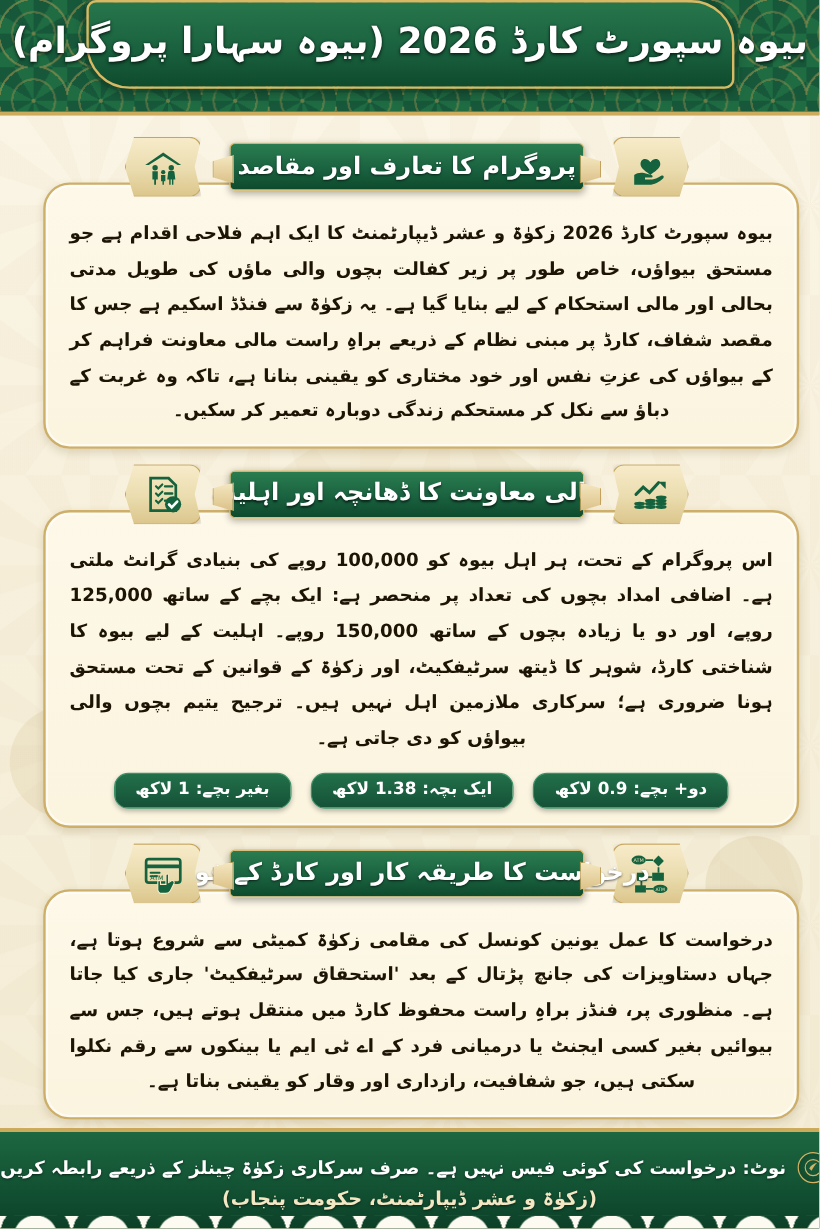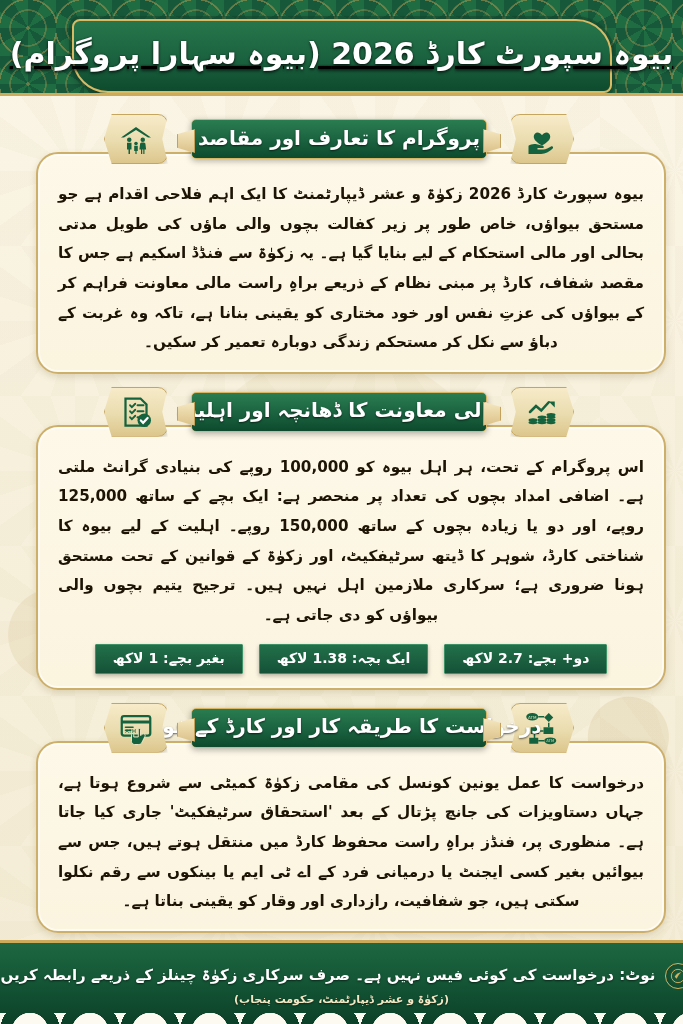--- a/index.html
+++ b/index.html
@@ -48,24 +48,23 @@
   .header-band {
     position: relative;
     height: 96px;
     background:
       repeating-conic-gradient(from 30deg at 28px 28px,
          #1f6b42 0deg 30deg, #17583a 30deg 60deg),
       #1d6540;
     background-size: 56px 56px;
     border-bottom: 3px solid #cdab5d;
     display: flex;
-    align-items: flex-end;
+    align-items: flex-start;
     justify-content: center;
     overflow: hidden;
-    text-decoration: underline;
   }
   .header-band .pattern-overlay {
     position: absolute;
     inset: 0;
     background-image:
       repeating-radial-gradient(circle at 28px 28px,
          rgba(196,160,84,0.55) 0 1.5px, rgba(0,0,0,0) 2px 17px,
          rgba(196,160,84,0.40) 17px 18.5px, rgba(0,0,0,0) 19px 28px);
     background-size: 56px 56px;
     opacity: .85;
@@ -188,21 +187,21 @@
     justify-content: center;
     gap: 16px;
     margin-top: 13px;
   }
   .pill {
     background: linear-gradient(180deg, #22704a 0%, #155137 100%);
     color: #fff;
     font-size: 14px;
     font-weight: bold;
     padding: 6px 17px 8px 17px;
-    border-radius: 1px;
+    border-radius: 12px;
     border: 1px solid #3e9167;
     box-shadow: 0 2px 4px rgba(0,0,0,.28);
     white-space: nowrap;
     line-height: 1;
   }
 
   
   .footer {
     position: absolute;
     left: 0; right: 0; bottom: 0;
@@ -218,21 +217,21 @@
   }
   .footer-note-row {
     display: flex; align-items: center; justify-content: center; gap: 10px;
     width: 100%; padding: 0 16px;
   }
   .footer-note {
     color: #fff; font-size: 15px; font-weight: bold;
     text-shadow: 0 1px 2px rgba(0,0,0,.55); line-height: 1; white-space: nowrap;
   }
   .footer-sub {
-    color: #f3e7c4; font-size: 11px; font-weight: bold;
+    color: #f3e7c4; font-size: 16px; font-weight: bold;
     text-shadow: 0 1px 2px rgba(0,0,0,.5); line-height: 1; white-space: nowrap; text-align: center;
   }
   .seal {
     width: 26px; height: 26px; border-radius: 50%;
     border: 1.6px solid #d4b261;
     background: radial-gradient(circle at 50% 45%, #1a5e3d, #0d4228);
     display: flex; align-items: center; justify-content: center;
     flex: 0 0 auto;
   }
   .seal svg { width: 16px; height: 16px; }
@@ -318,21 +317,21 @@
             <path d="M16 15l2.5 2.5L23 13M16 23l2.5 2.5L23 21M16 31l2.5 2.5L23 29" stroke="#14633e" stroke-width="2.4" fill="none" stroke-linecap="round"></path>
             <path d="M26 15h8M26 23h8M26 31h6" stroke="#14633e" stroke-width="2.6" stroke-linecap="round"></path>
             <circle cx="35" cy="35" r="9" fill="#14633e"></circle>
             <path d="M30.5 35.2l3 3.2 6-6.4" stroke="#fff" stroke-width="3" fill="none" stroke-linecap="round"></path>
           </svg>
         </div>
       </div>
       <div class="sec-card">
         <p class="sec-body">اس پروگرام کے تحت، ہر اہل بیوہ کو 100,000 روپے کی بنیادی گرانٹ ملتی ہے۔ اضافی امداد بچوں کی تعداد پر منحصر ہے: ایک بچے کے ساتھ 125,000 روپے، اور دو یا زیادہ بچوں کے ساتھ 150,000 روپے۔ اہلیت کے لیے بیوہ کا شناختی کارڈ، شوہر کا ڈیتھ سرٹیفکیٹ، اور زکوٰۃ کے قوانین کے تحت مستحق ہونا ضروری ہے؛ سرکاری ملازمین اہل نہیں ہیں۔ ترجیح یتیم بچوں والی بیواؤں کو دی جاتی ہے۔</p>
         <div class="pill-row">
-          <span class="pill">دو+ بچے: 2.7 لاکھ</span>
+          <span class="pill">دو+ بچے: 0.9 لاکھ</span>
           <span class="pill">ایک بچہ: 1.38 لاکھ</span>
           <span class="pill">بغیر بچے: 1 لاکھ</span>
         </div>
       </div>
     </div>
 
     <div class="section">
       <div class="sec-head">
         <div class="badge-icon left">
           <svg viewBox="0 0 48 48" aria-hidden="true">

